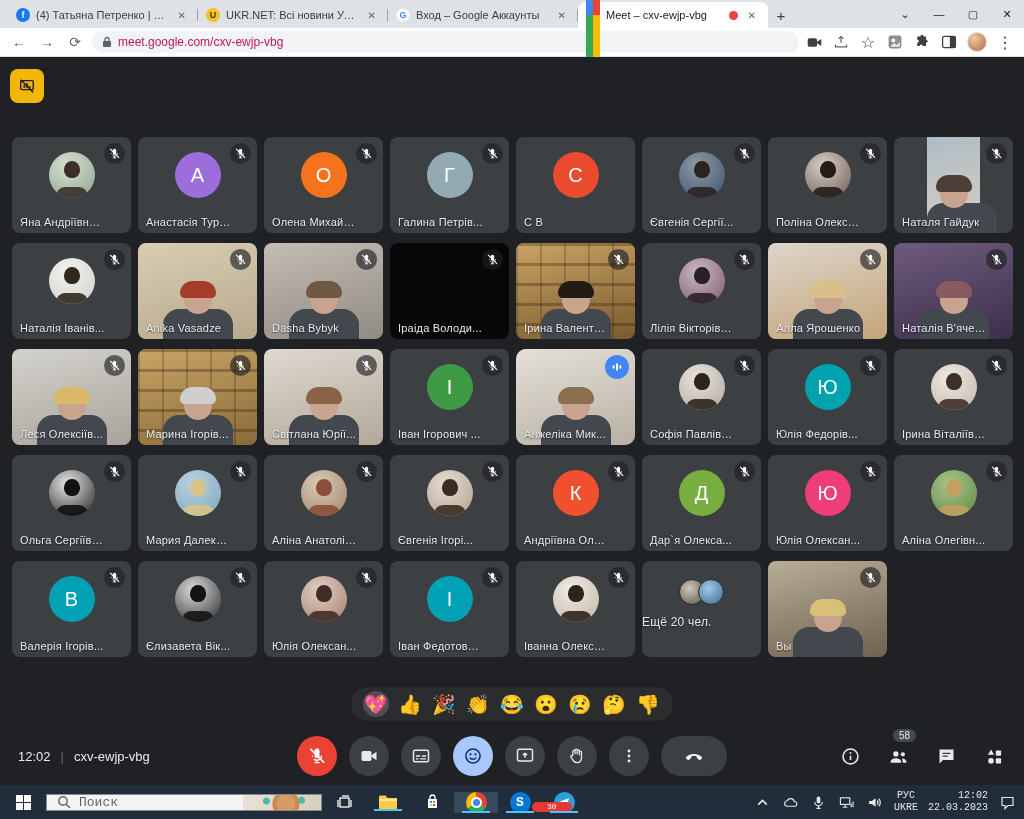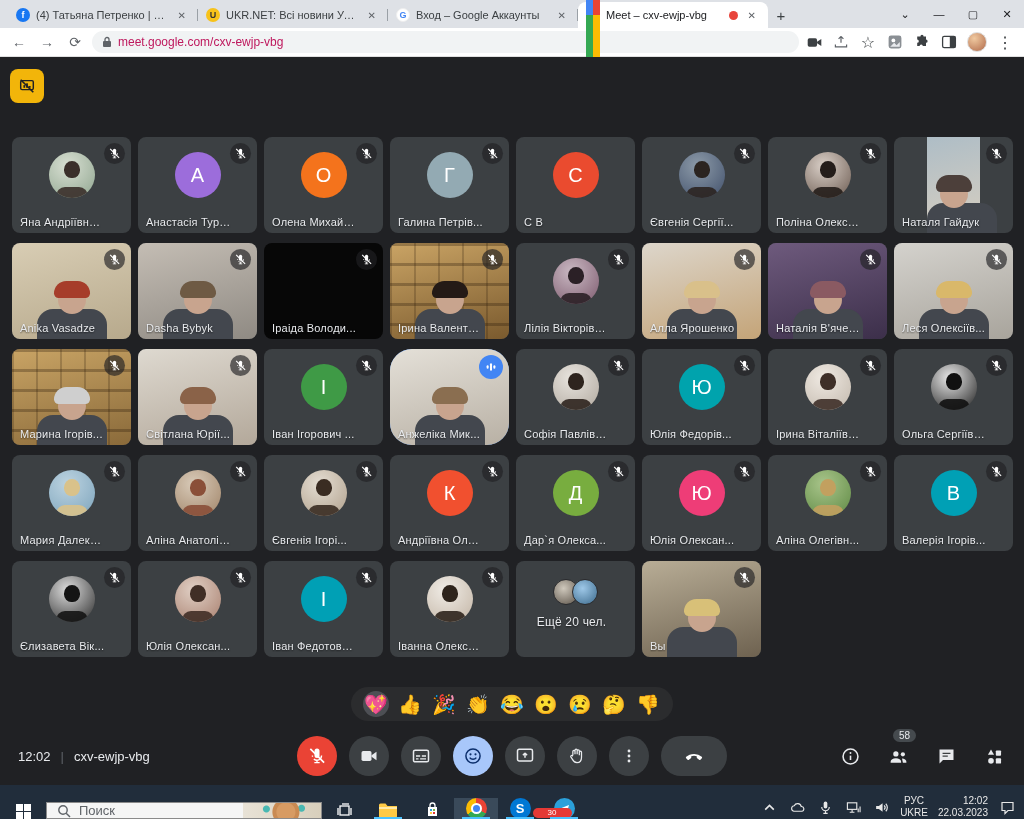--- a/index.html
+++ b/index.html
@@ -36,25 +36,25 @@
   .prof-av { width:20px; height:20px; border-radius:50%; background:radial-gradient(circle at 35% 30%, #f0c9a0, #b06a4a); border:1px solid #ddd; }
 
   
   .meet { position:relative; height:728px; background:#202124; }
   .warn-chip { position:absolute; left:10px; top:12px; width:34px; height:34px; border-radius:8px; background:#f2b50a;
                display:flex; align-items:center; justify-content:center; }
 
   .grid { position:absolute; left:12px; top:80px; display:grid; grid-template-columns:repeat(8, 119px); grid-auto-rows:96px;
           column-gap:7px; row-gap:10px; }
   .tile { position:relative; background:#3c4043; border-radius:8px; overflow:hidden; }
-  .tile.active { outline:3px solid #5f9bf5; outline-offset:-3px; border-radius:22px;text-decoration:underline; }
+  .tile.active { outline:3px solid #5f9bf5; outline-offset:-3px; border-radius:10px;text-decoration:underline; }
   .tile.black { background:#070707; }
   .pname { position:absolute; left:8px; bottom:5px; right:26px; font-size:11px; color:#e8eaed; white-space:nowrap;
            overflow:hidden; text-overflow:ellipsis; text-shadow:0 1px 2px rgba(0,0,0,.6); letter-spacing:.2px; }
-  .pname.center { left:0; right:8px; bottom:28px; text-align:center; font-size:12px; }
+  .pname.center { left:0; right:8px; bottom:28px; text-align:left; font-size:12px; }
   .micchip { position:absolute; top:6px; right:6px; width:21px; height:21px; border-radius:50%;
              background:rgba(32,33,36,.65); display:flex; align-items:center; justify-content:center; }
   .micchip svg { width:13px; height:13px; }
   .micchip.speak { background:#4285f4; width:24px; height:24px; }
   .micchip.speak svg { width:14px; height:14px; }
 
   .init { width:46px; height:46px; border-radius:50%; margin:15px auto 0; display:flex; align-items:center; justify-content:center;
           color:#fff; font-size:20px; }
   .pav { width:46px; height:46px; border-radius:50%; margin:15px auto 0; position:relative; overflow:hidden;
          background:radial-gradient(circle at 40% 30%, var(--b1), var(--b2)); }
@@ -93,21 +93,21 @@
   .cbtn.red { background:#ea4335; }
   .cbtn.blue { background:#a8c7fa; }
   .cbtn.red-wide { width:66px; border-radius:20px; }
   .ctl-right { margin-left:auto; display:flex; align-items:center; gap:24px; }
   .rbtn { position:relative; width:24px; height:24px; display:flex; align-items:center; justify-content:center; }
   .rbtn svg { width:21px; height:21px; }
   .badge { position:absolute; top:-15px; right:-6px; background:#454a4e; color:#e8eaed; font-size:10px; padding:1px 6px;
            border-radius:9px; }
 
   
-  .taskbar { height:34px; background:#212d3b; display:flex; align-items:flex-end; }
+  .taskbar { height:34px; background:#212d3b; display:flex; align-items:center;font-family:Liberation Mono, monospace; }
   .tb-start { width:46px; display:flex; align-items:center; justify-content:center; }
   .tb-search { width:276px; background:#f5f5f5; border:1px solid #8a8a8a; display:flex; align-items:center; gap:8px;
                padding:0 10px; position:relative; overflow:hidden; }
   .tb-search-txt { font-size:13px; color:#5f6368; }
   .tb-deco { position:absolute; right:0; top:0; bottom:0; width:78px;
              background:radial-gradient(circle at 55% 60%, #d79b63 0 9px, #c98a52 10px 13px, transparent 14px),
                         radial-gradient(circle at 30% 40%, #49b8b2 0 3px, transparent 4px),
                         radial-gradient(circle at 75% 35%, #49b8b2 0 3px, transparent 4px),
                         linear-gradient(90deg,#e8e2d6,#d8cfbc); }
   .tb-app { width:44px; display:flex; align-items:center; justify-content:center; position:relative; }
@@ -313,20 +313,32 @@
           <svg viewBox="0 0 24 24">
             <path d="M12 14.5a3 3 0 0 0 3-3V6a3 3 0 0 0-6 0v5.5a3 3 0 0 0 3 3z" fill="#fff"></path>
             <path d="M17.5 11.5a5.5 5.5 0 0 1-9.3 4M6.5 11.5c0 .5.1 1 .2 1.4" stroke="#fff" stroke-width="1.6" fill="none"></path>
             <path d="M12 17v3M8.8 20h6.4" stroke="#fff" stroke-width="1.6"></path>
             <path d="M4 3.5L20.5 20" stroke="#fff" stroke-width="2"></path>
           </svg>
         </div>
         <div class="pname">Наталя Гайдук</div>
       </div>
       <div class="tile">
+        <div class="pav" style="--b1: #f2f2f0; --b2: #cfcfcb; --hair: #30281f;"></div>
+        <div class="micchip">
+          <svg viewBox="0 0 24 24">
+            <path d="M12 14.5a3 3 0 0 0 3-3V6a3 3 0 0 0-6 0v5.5a3 3 0 0 0 3 3z" fill="#fff"></path>
+            <path d="M17.5 11.5a5.5 5.5 0 0 1-9.3 4M6.5 11.5c0 .5.1 1 .2 1.4" stroke="#fff" stroke-width="1.6" fill="none"></path>
+            <path d="M12 17v3M8.8 20h6.4" stroke="#fff" stroke-width="1.6"></path>
+            <path d="M4 3.5L20.5 20" stroke="#fff" stroke-width="2"></path>
+          </svg>
+        </div>
+        <div class="pname">Наталія Іванів...</div>
+      </div>
+      <div class="tile">
         <div class="vidbg" style="--b1: #d8cdb4; --b2: #b7a98c;">
           <div class="sil" style="--hair: #a63d2a;">
             <div class="head"></div>
             <div class="shoulders"></div>
           </div>
         </div>
         <div class="micchip">
           <svg viewBox="0 0 24 24">
             <path d="M12 14.5a3 3 0 0 0 3-3V6a3 3 0 0 0-6 0v5.5a3 3 0 0 0 3 3z" fill="#fff"></path>
             <path d="M17.5 11.5a5.5 5.5 0 0 1-9.3 4M6.5 11.5c0 .5.1 1 .2 1.4" stroke="#fff" stroke-width="1.6" fill="none"></path>

